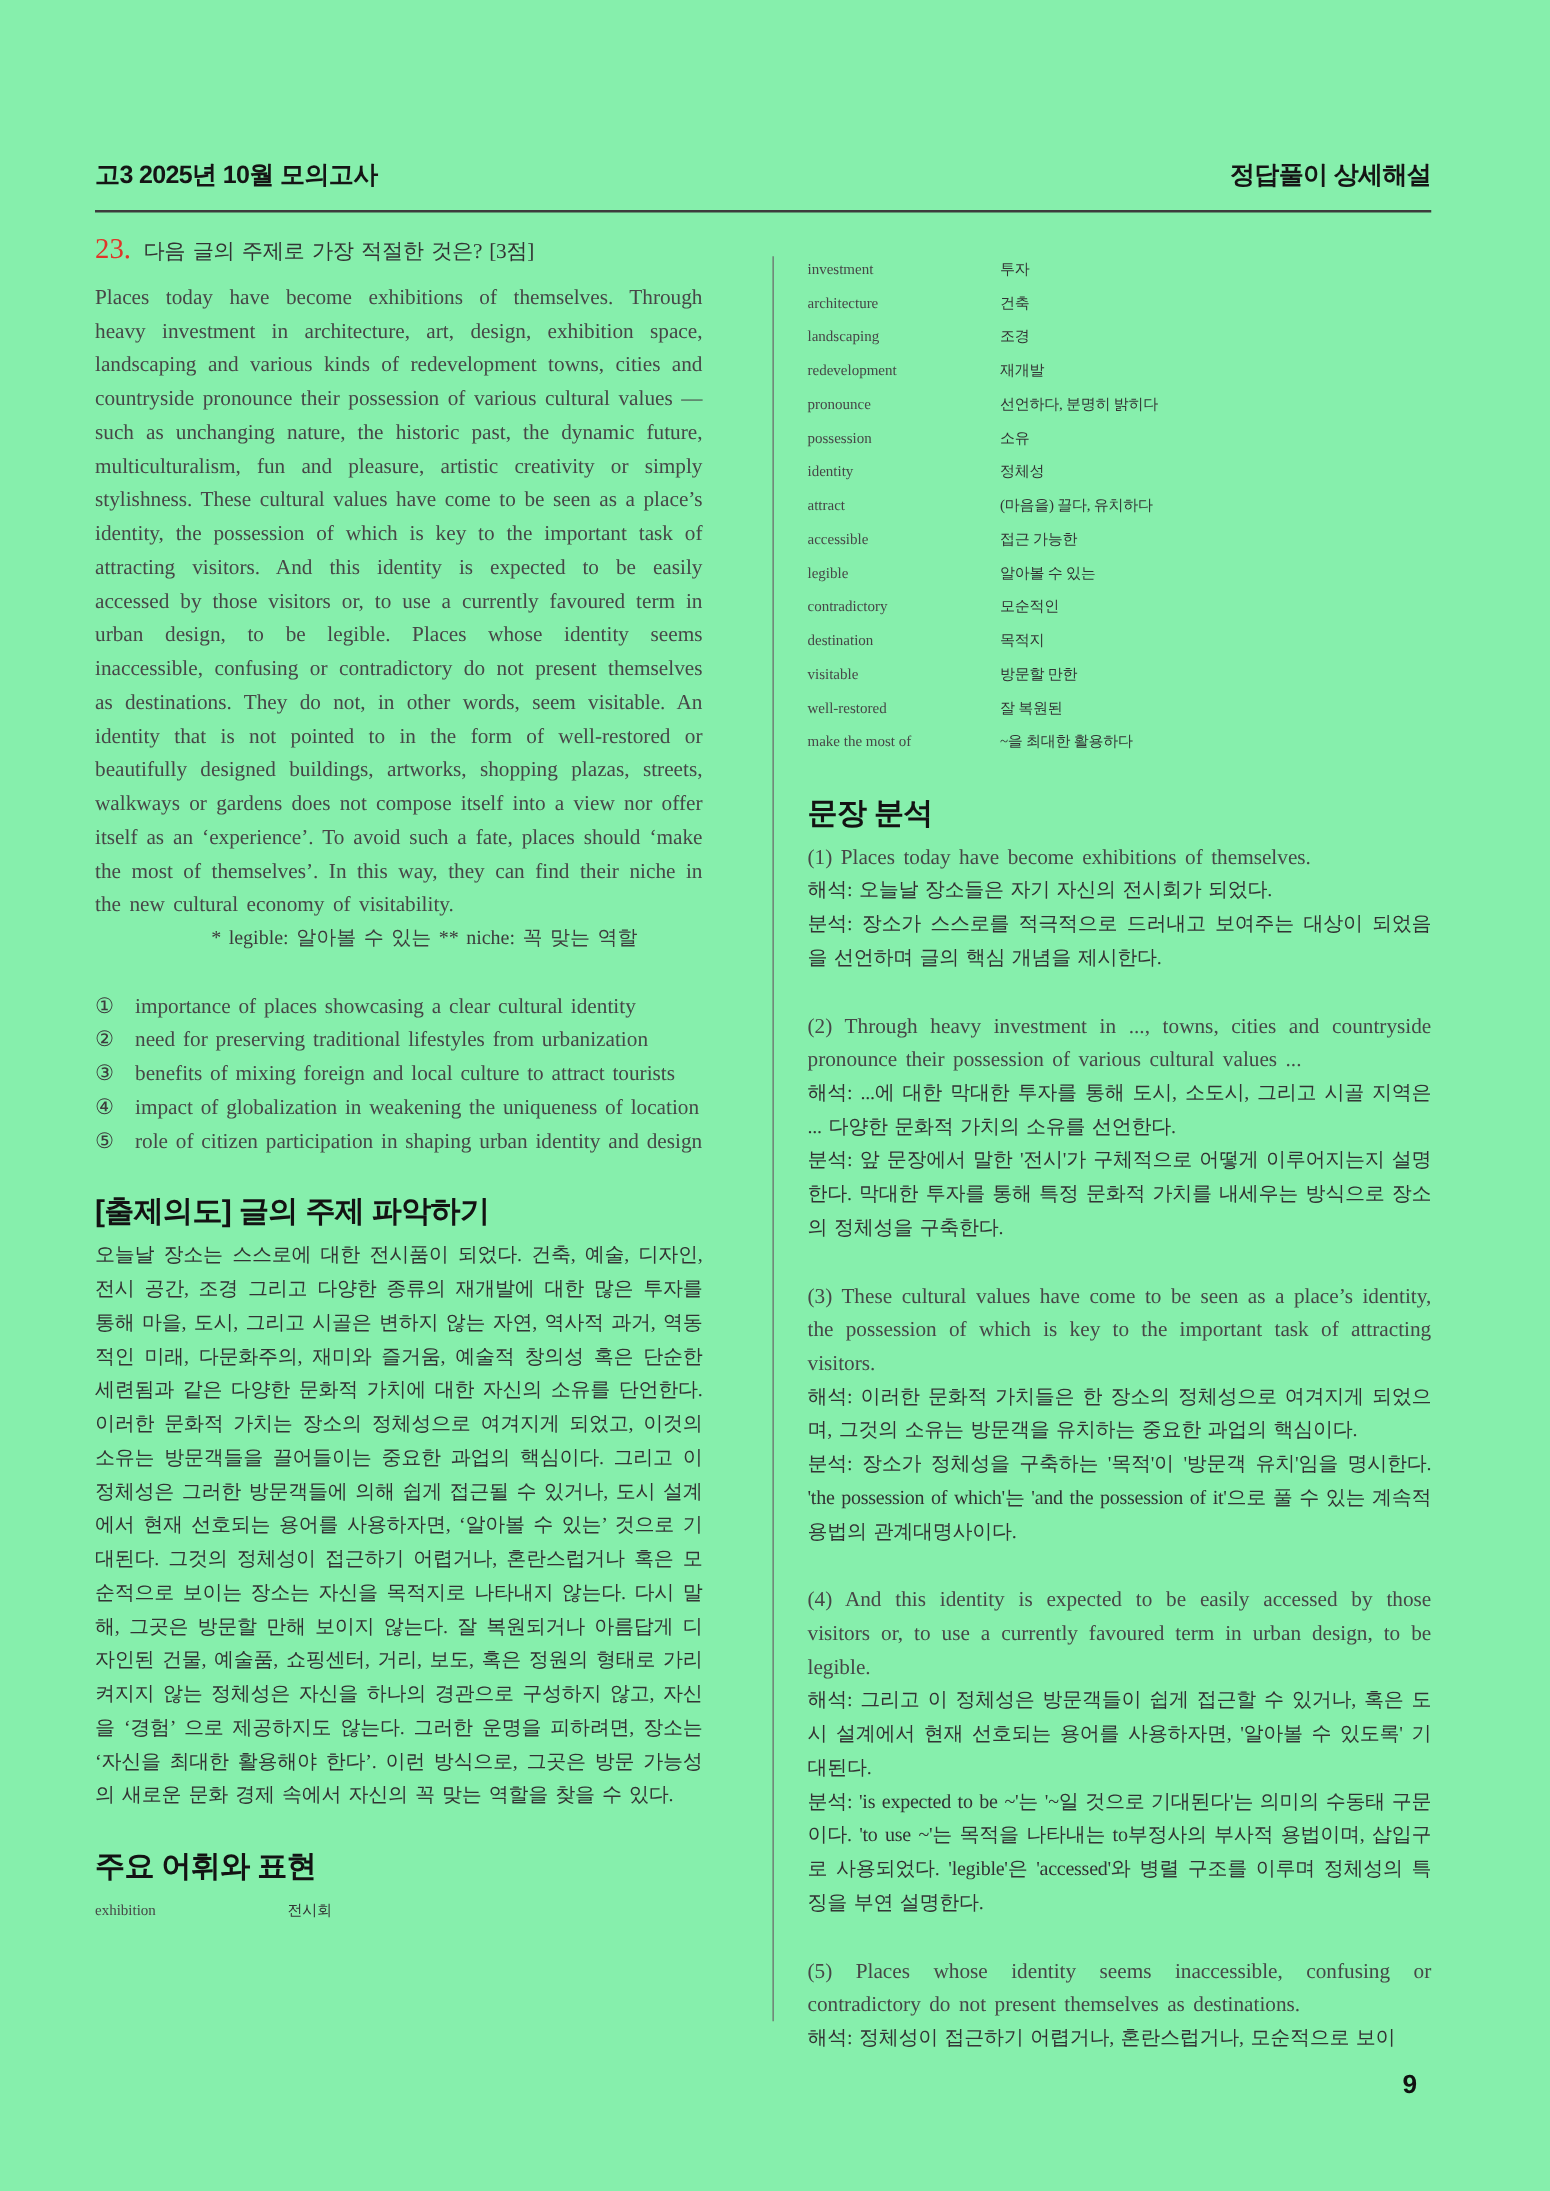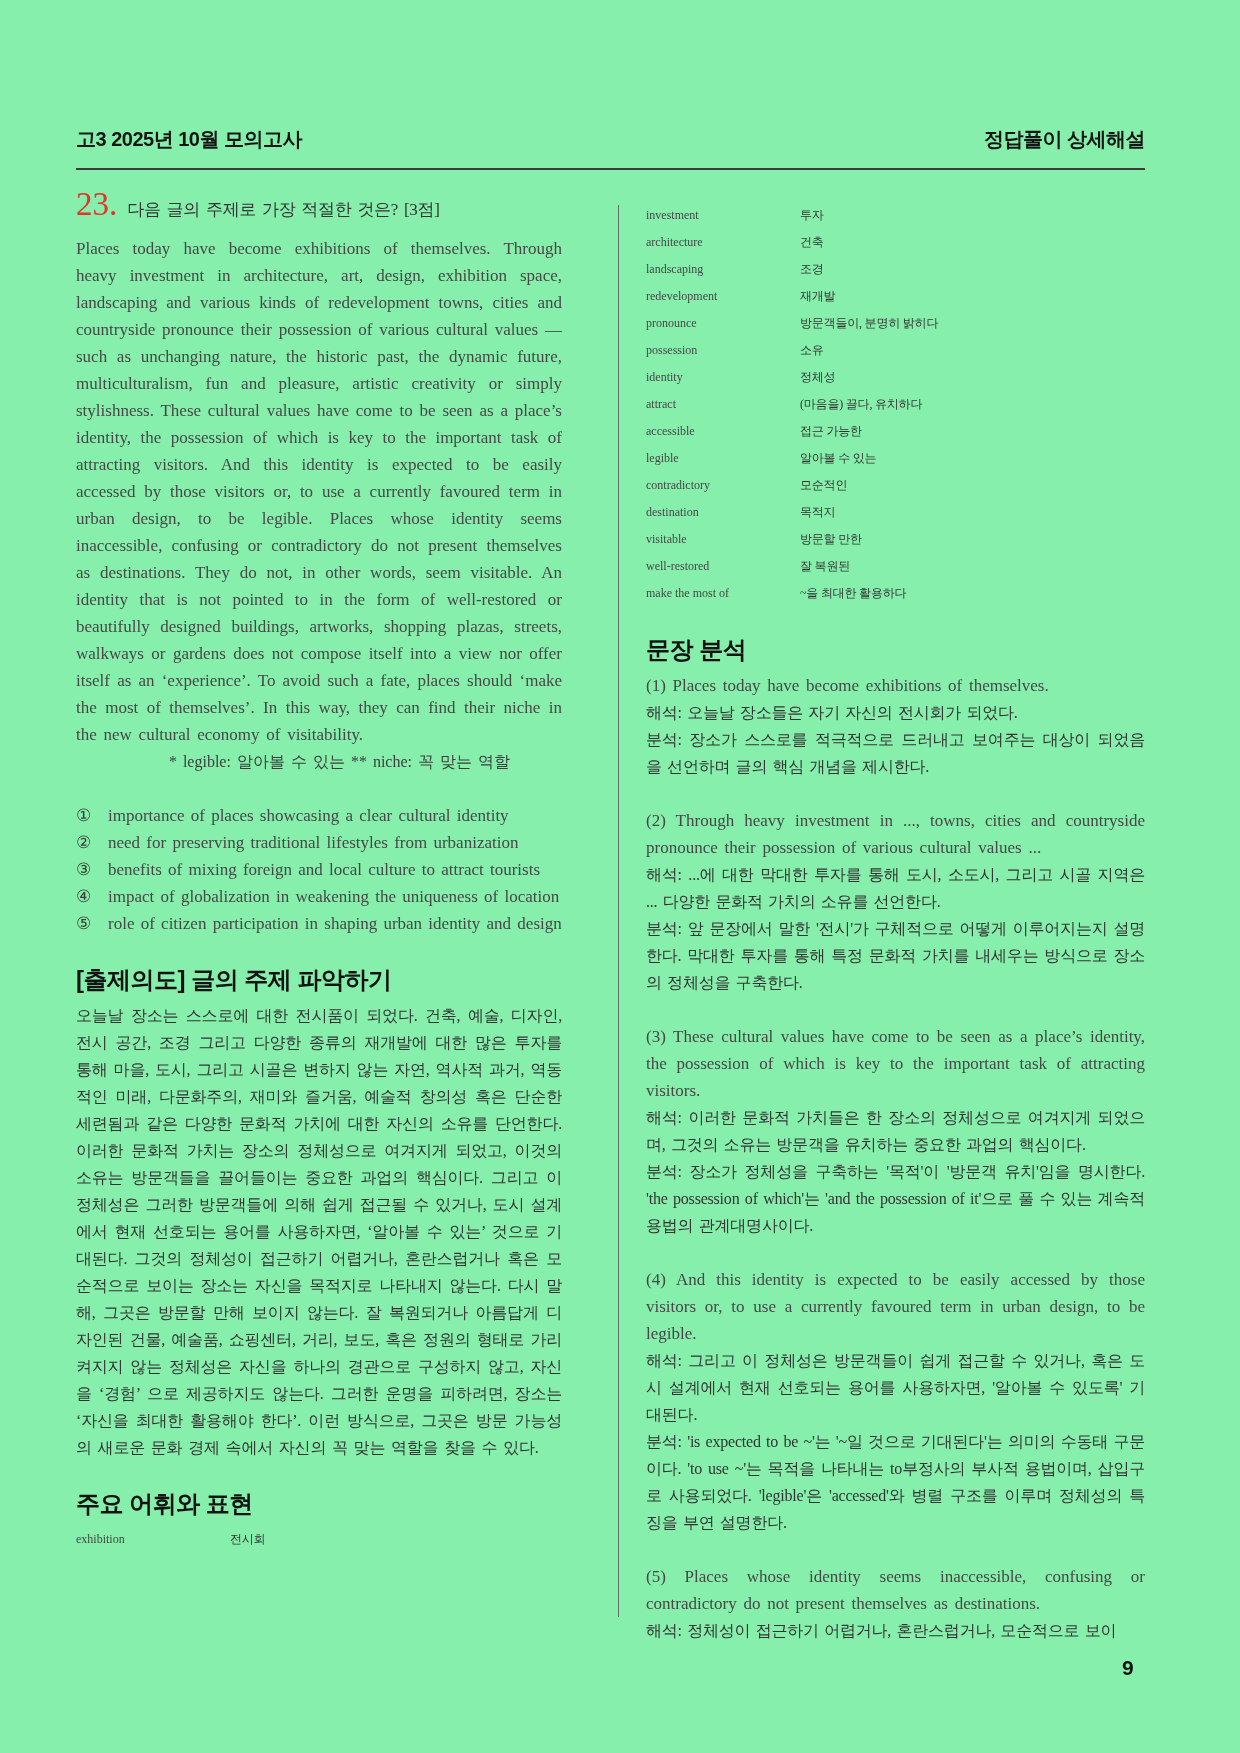--- a/index.html
+++ b/index.html
@@ -33,21 +33,21 @@
   }
   .col-left{
     position:absolute;left:76px;top:186px;width:486px;
   }
   .col-right{
     position:absolute;left:646px;top:186px;width:499px;
   }
   
   .q-head{display:flex;align-items:baseline;margin:0 0 12px 0;}
   .q-num{
-    color:#e03529;font-size:33px;font-weight:normal;margin-right:10px;
+    color:#e03529;font-size:23px;font-weight:normal;margin-right:10px;
     font-family:"Liberation Serif","DejaVu Serif",serif;
   }
   .q-prompt{font-size:17px;color:#333;letter-spacing:-0.3px;word-spacing:2px;}
   .passage{
     margin:0;text-align:justify;
     font-size:17px;line-height:27px;color:#474747;word-spacing:2.5px;
   }
   .footnote{
     font-size:16px;line-height:27px;color:#3d3d3d;
     text-align:right;padding-right:52px;word-spacing:2px;
@@ -162,21 +162,21 @@
       <div class="vocab-row">
         <span class="term">landscaping</span>
         <span class="mean">조경</span>
       </div>
       <div class="vocab-row">
         <span class="term">redevelopment</span>
         <span class="mean">재개발</span>
       </div>
       <div class="vocab-row">
         <span class="term">pronounce</span>
-        <span class="mean">방문객들이, 분명히 밝히다</span>
+        <span class="mean">선언하다, 분명히 밝히다</span>
       </div>
       <div class="vocab-row">
         <span class="term">possession</span>
         <span class="mean">소유</span>
       </div>
       <div class="vocab-row">
         <span class="term">identity</span>
         <span class="mean">정체성</span>
       </div>
       <div class="vocab-row">

